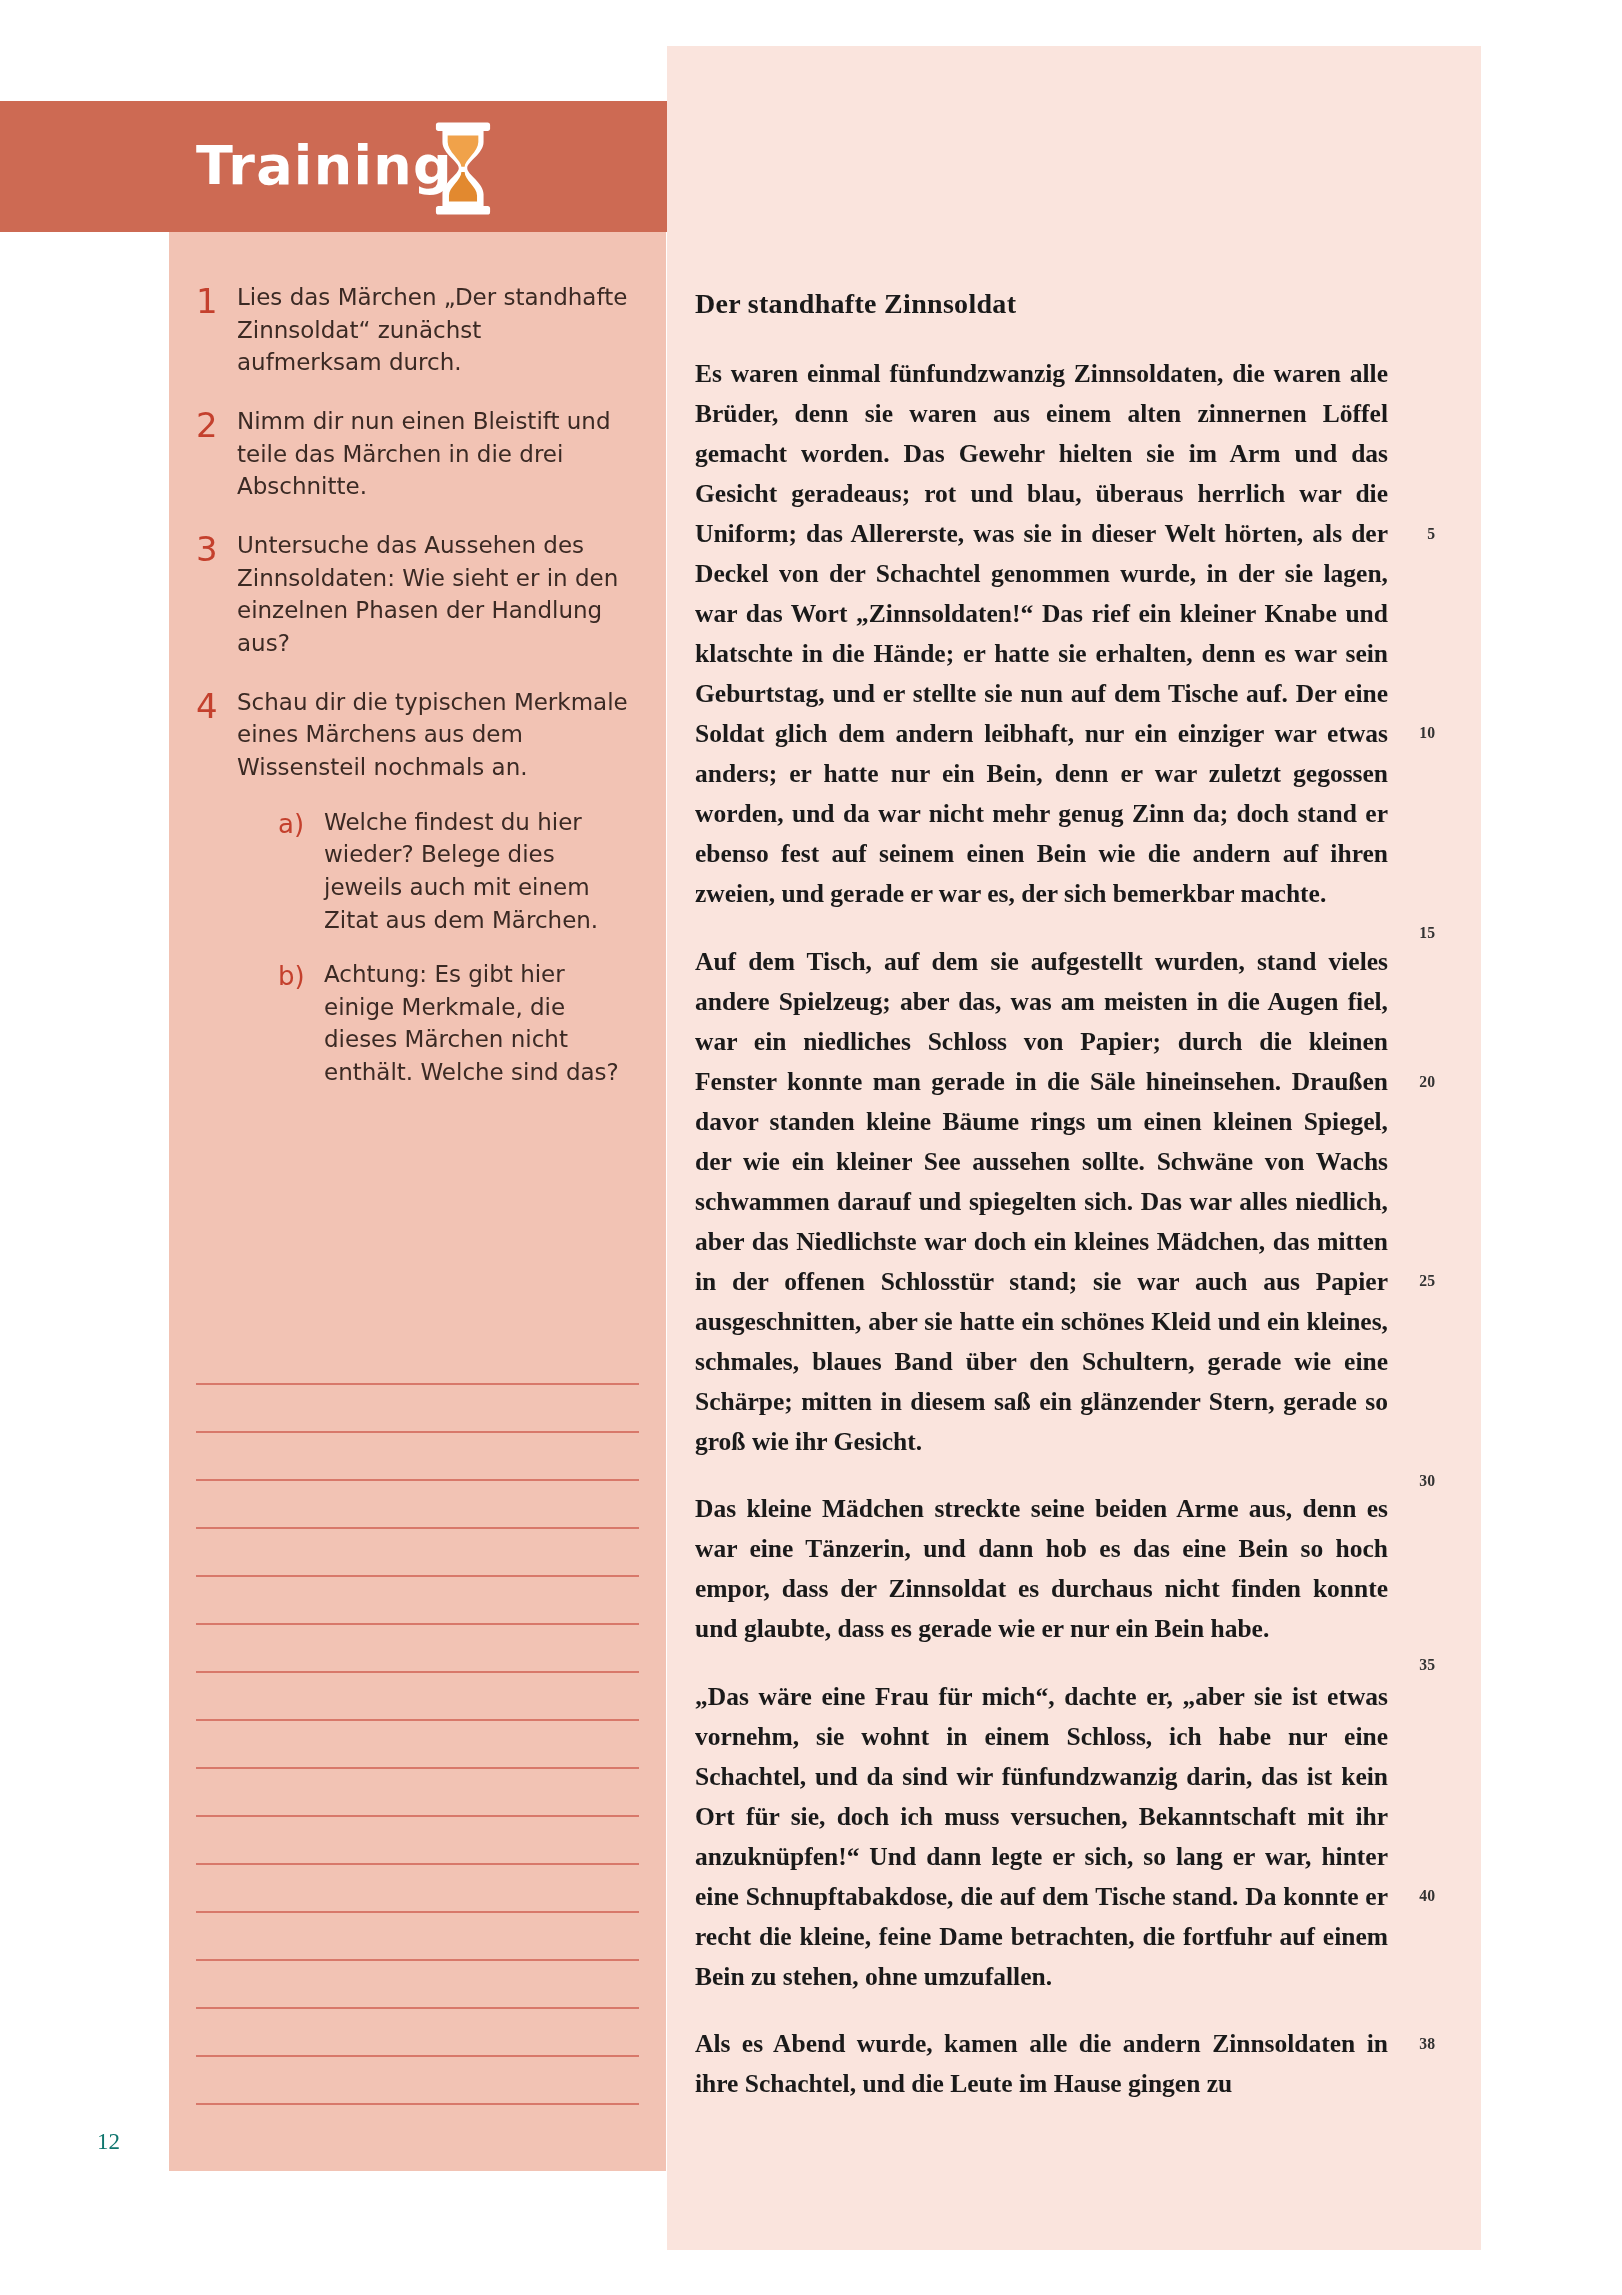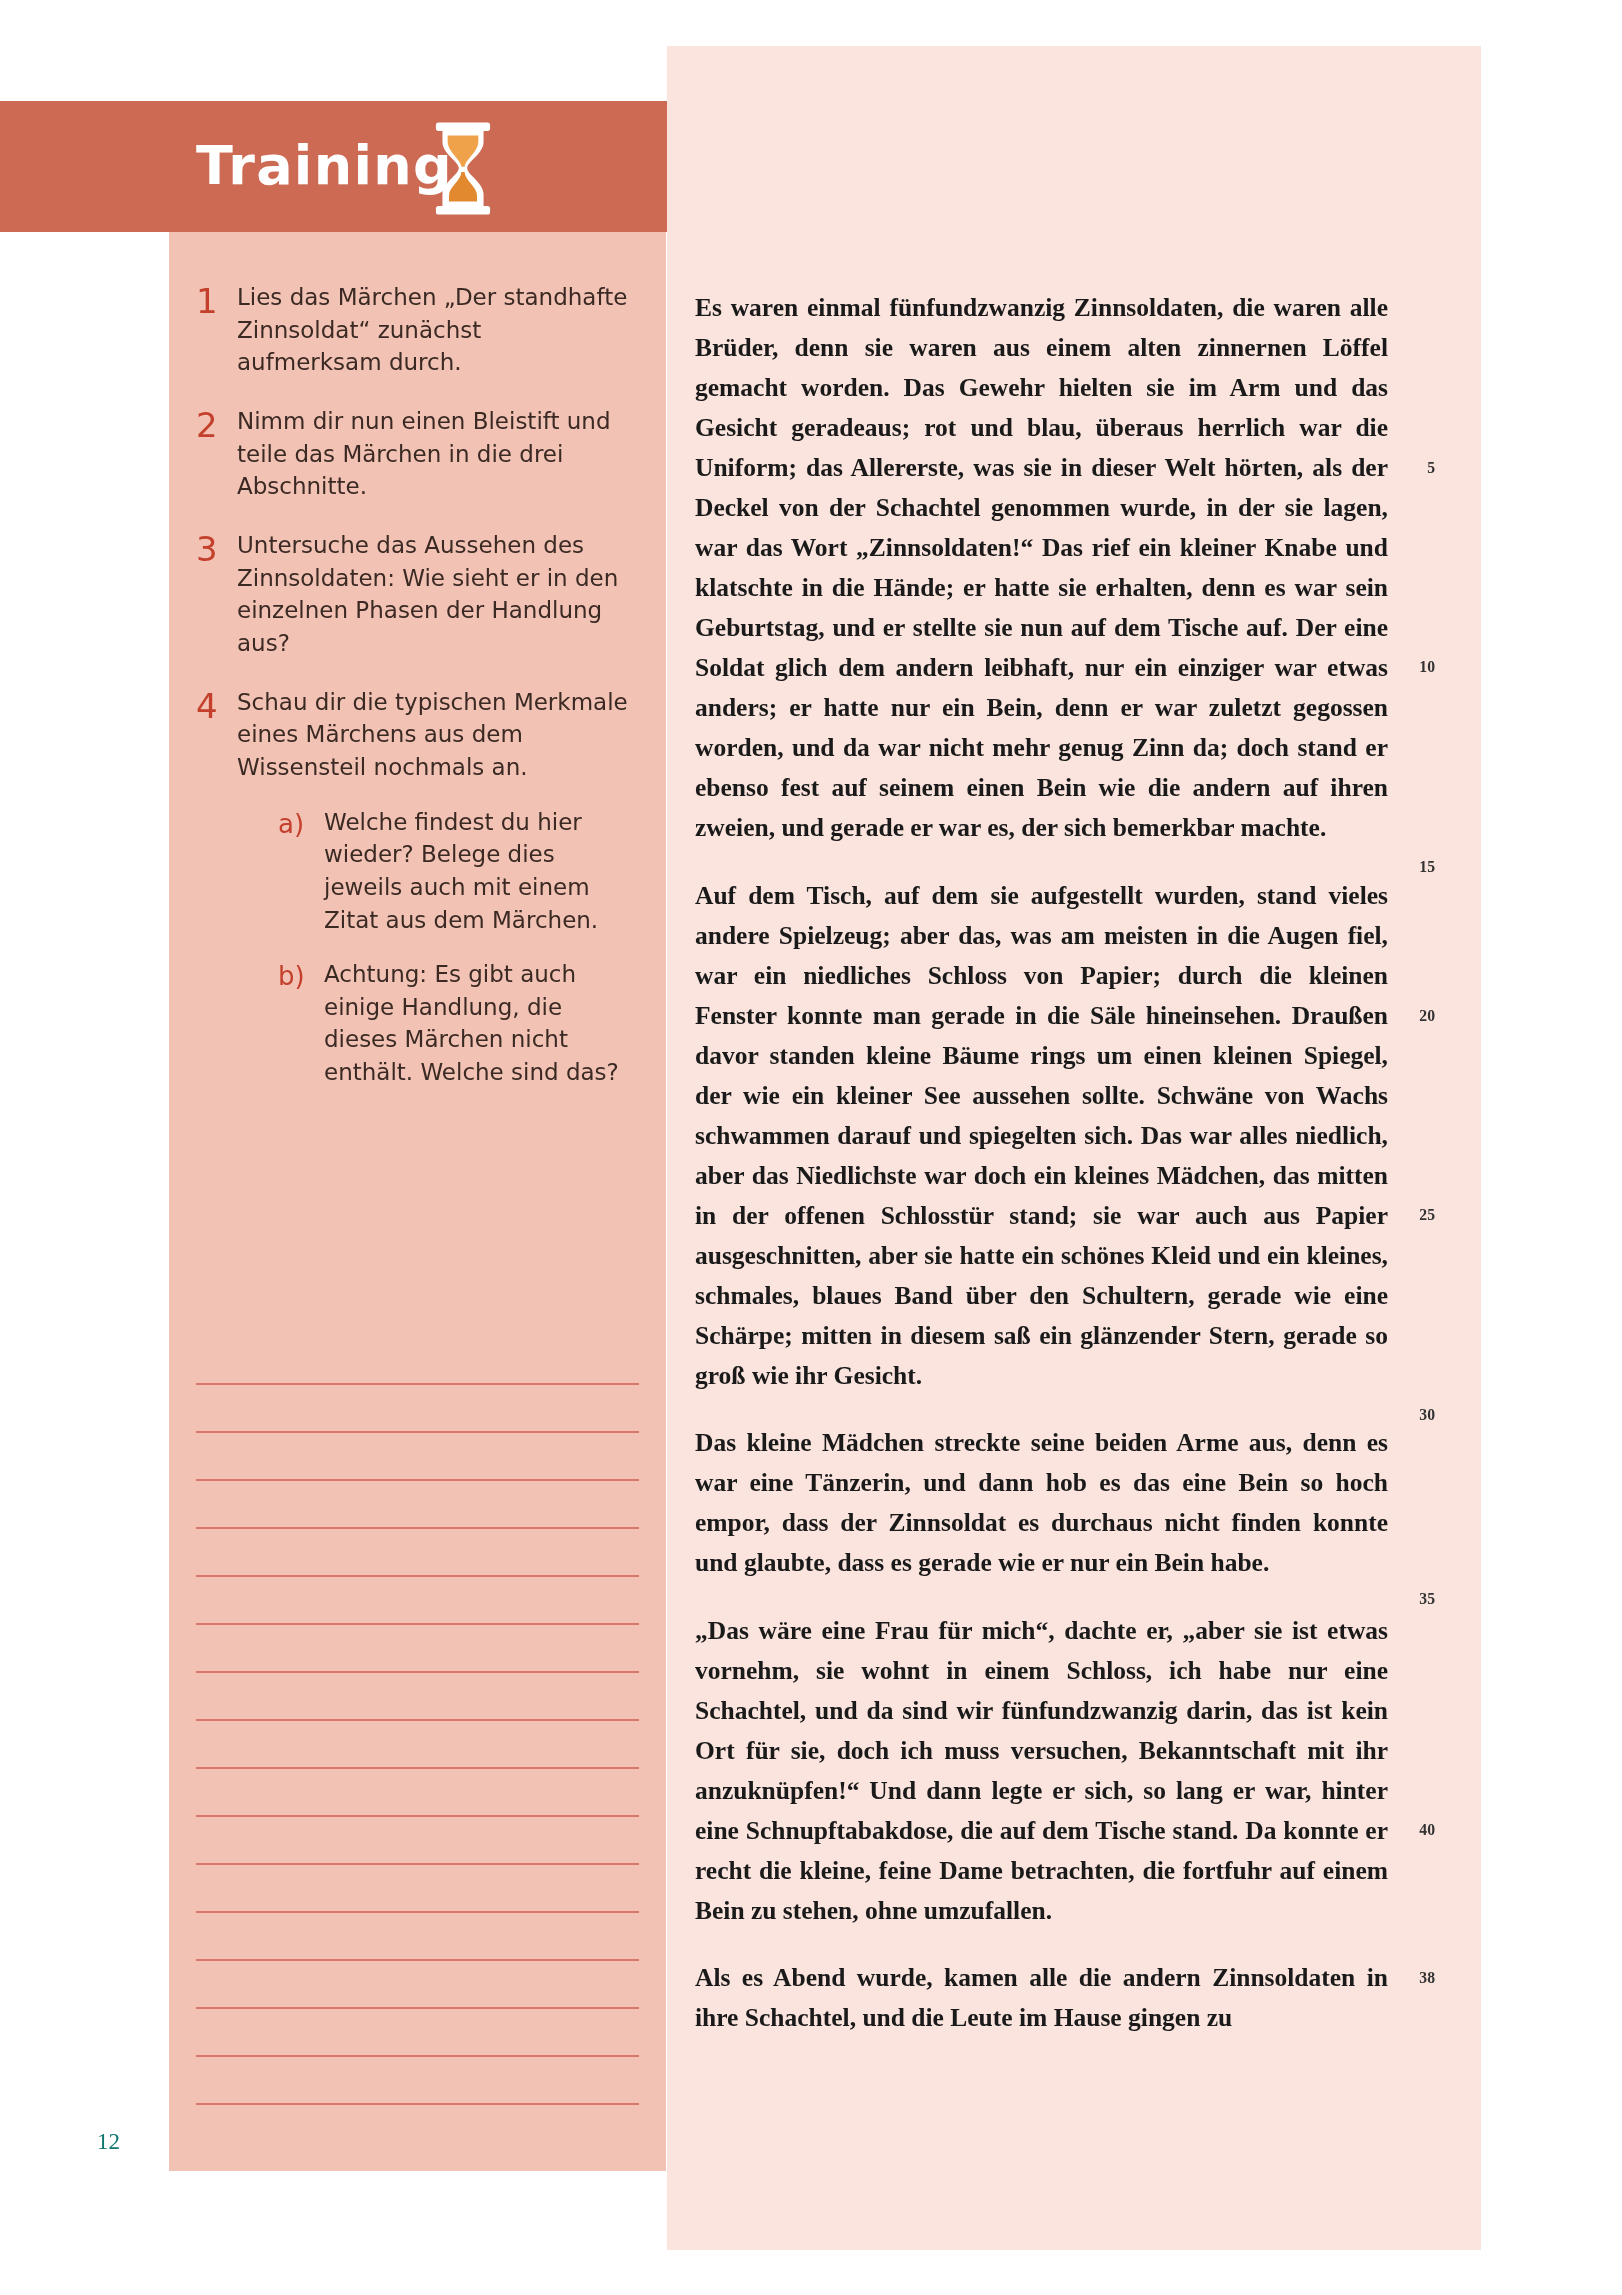--- a/index.html
+++ b/index.html
@@ -220,21 +220,21 @@
     <span class="num">4</span>
     <span>Schau dir die typischen Merkmale eines Märchens aus dem Wissensteil nochmals an.</span>
 
     <div class="subtask-list">
       <div class="subtask">
         <span class="letter">a)</span>
         <span>Welche findest du hier wieder? Belege dies jeweils auch mit einem Zitat aus dem Märchen.</span>
       </div>
       <div class="subtask">
         <span class="letter">b)</span>
-        <span>Achtung: Es gibt auch einige Handlung, die dieses Märchen nicht enthält. Welche sind das?</span>
+        <span>Achtung: Es gibt hier einige Merkmale, die dieses Märchen nicht enthält. Welche sind das?</span>
       </div>
     </div>
   </div>
 
 </div>
 
 <div class="writing-lines" id="writing-lines">
     <div class="wline"></div>
     <div class="wline"></div>
     <div class="wline"></div>
@@ -249,20 +249,21 @@
     <div class="wline"></div>
     <div class="wline"></div>
     <div class="wline"></div>
     <div class="wline"></div>
     <div class="wline"></div>
   </div>
 
 <div class="right-col"></div>
 
 <div class="story-inner" id="story-inner">
+  <div class="story-title">Der standhafte Zinnsoldat</div>
 <div class="para"><span>Es waren einmal fünfundzwanzig Zinnsoldaten, die waren alle Brüder, denn sie waren aus einem alten zinnernen Löffel gemacht worden. Das Gewehr hielten sie im Arm und das Gesicht geradeaus; rot und blau, überaus herrlich war die Uniform; das Allererste, was sie in dieser Welt hörten, als der Deckel von der Schachtel genommen wurde, in der sie lagen, war das Wort „Zinnsoldaten!“ Das rief ein kleiner Knabe und klatschte in die Hände; er hatte sie erhalten, denn es war sein Geburtstag, und er stellte sie nun auf dem Tische auf. Der eine Soldat glich dem andern leibhaft, nur ein einziger war etwas anders; er hatte nur ein Bein, denn er war zuletzt gegossen worden, und da war nicht mehr genug Zinn da; doch stand er ebenso fest auf seinem einen Bein wie die andern auf ihren zweien, und gerade er war es, der sich bemerkbar machte.</span><span class="lineno" style="top: 160px;">5</span><span class="lineno" style="top: 359px;">10</span><span class="lineno" style="top: 559px;">15</span></div>
     <div class="para"><span>Auf dem Tisch, auf dem sie aufgestellt wurden, stand vieles andere Spielzeug; aber das, was am meisten in die Augen fiel, war ein niedliches Schloss von Papier; durch die kleinen Fenster konnte man gerade in die Säle hineinsehen. Draußen davor standen kleine Bäume rings um einen kleinen Spiegel, der wie ein kleiner See aussehen sollte. Schwäne von Wachs schwammen darauf und spiegelten sich. Das war alles niedlich, aber das Niedlichste war doch ein kleines Mädchen, das mitten in der offenen Schlosstür stand; sie war auch aus Papier ausgeschnitten, aber sie hatte ein schönes Kleid und ein kleines, schmales, blaues Band über den Schultern, gerade wie eine Schärpe; mitten in diesem saß ein glänzender Stern, gerade so groß wie ihr Gesicht.</span><span class="lineno" style="top: 120px;">20</span><span class="lineno" style="top: 319px;">25</span><span class="lineno" style="top: 519px;">30</span></div>
     <div class="para"><span>Das kleine Mädchen streckte seine beiden Arme aus, denn es war eine Tänzerin, und dann hob es das eine Bein so hoch empor, dass der Zinnsoldat es durchaus nicht finden konnte und glaubte, dass es gerade wie er nur ein Bein habe.</span><span class="lineno" style="top: 156px;">35</span></div>
     <div class="para"><span>„Das wäre eine Frau für mich“, dachte er, „aber sie ist etwas vornehm, sie wohnt in einem Schloss, ich habe nur eine Schachtel, und da sind wir fünfundzwanzig darin, das ist kein Ort für sie, doch ich muss versuchen, Bekanntschaft mit ihr anzuknüpfen!“ Und dann legte er sich, so lang er war, hinter eine Schnupftabakdose, die auf dem Tische stand. Da konnte er recht die kleine, feine Dame betrachten, die fortfuhr auf einem Bein zu stehen, ohne umzufallen.</span><span class="lineno" style="top: 199px;">40</span></div>
     <div class="para"><span>Als es Abend wurde, kamen alle die andern Zinnsoldaten in ihre Schachtel, und die Leute im Hause gingen zu</span><span class="lineno" style="top: 0px;">38</span></div>
   </div>
 
 <div class="page-number">12</div>
 
 

